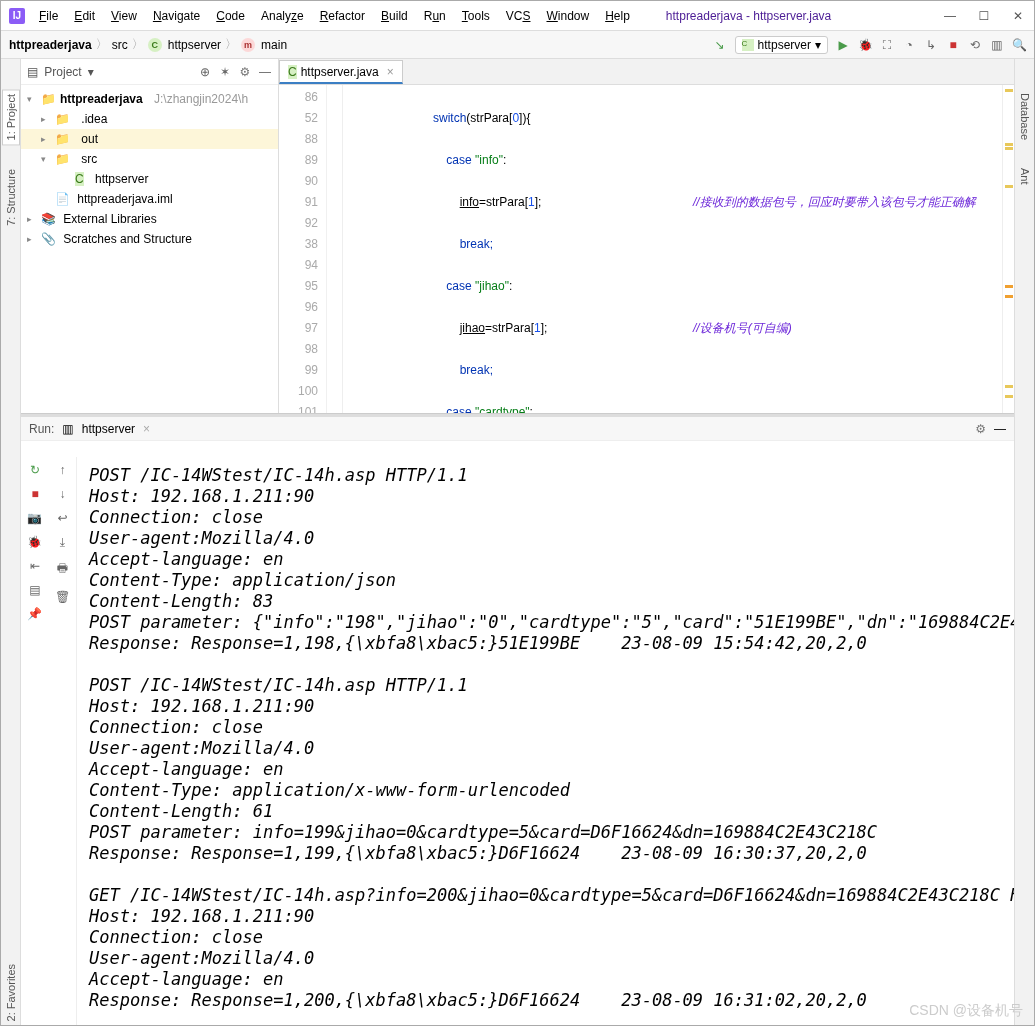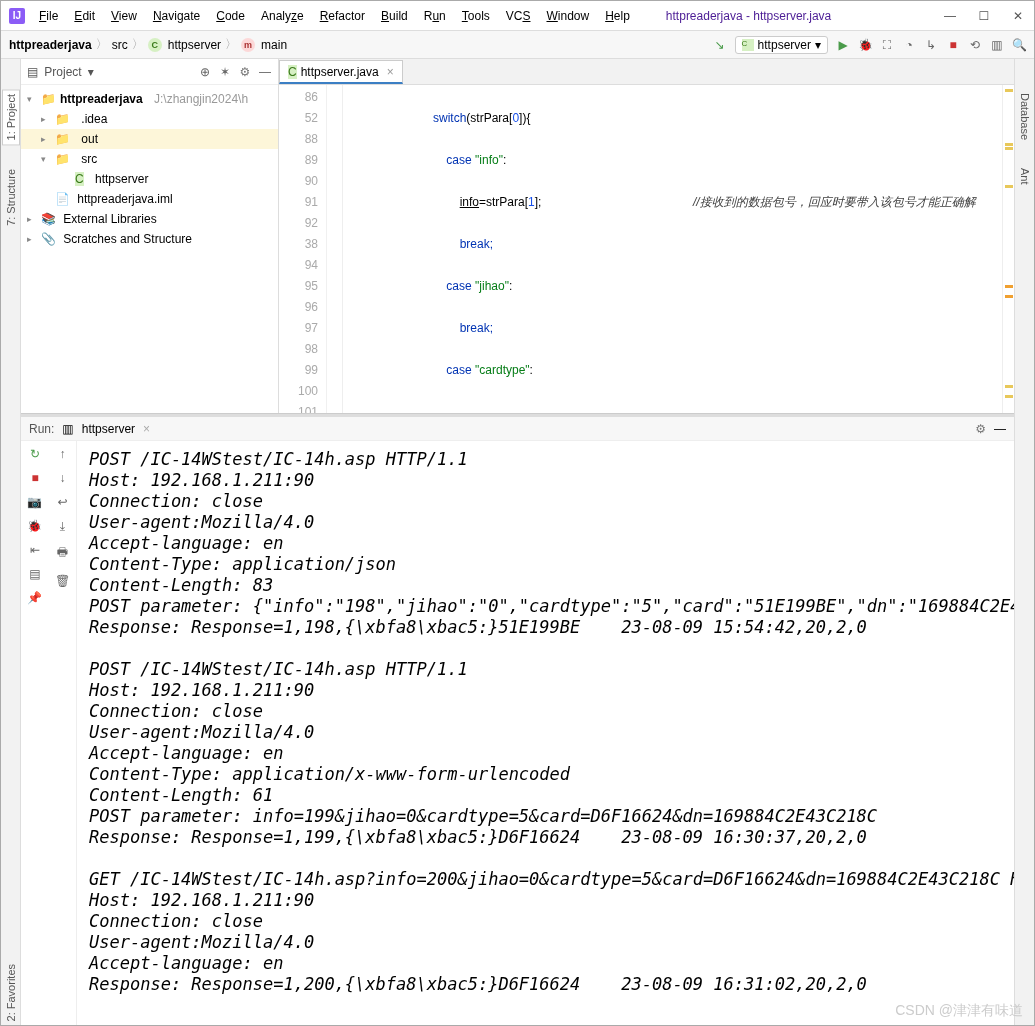--- a/index.html
+++ b/index.html
@@ -44,26 +44,26 @@
 .folder.blue{color:#4a7aca;}
 .dim{color:#999;}
 .editor{flex:1;display:flex;flex-direction:column;background:#fff;}
 .tabbar{height:26px;display:flex;align-items:flex-end;border-bottom:1px solid #ddd;background:#f2f2f2;}
 .tab{height:24px;display:flex;align-items:center;gap:4px;padding:0 8px;background:#fff;border:1px solid #ccc;border-bottom:2px solid #3b7fc4;position:relative;}
 .tab .close{color:#999;margin-left:4px;}
 .code-area{flex:1;display:flex;overflow:hidden;font-family:"JetBrains Mono","Consolas",monospace;font-size:13px;line-height:21px;}
 .gutter{width:48px;text-align:right;color:#aaa;padding:2px 8px 2px 0;background:#fff;border-right:1px solid #f0f0f0;}
 .foldgutter{width:16px;border-right:1px solid #eee;}
 .code{flex:1;padding:2px 0 2px 90px;overflow:hidden;white-space:pre;position:relative;}
-.kw{color:#0033b3;} .str{color:#067d17;} .num{color:#1750eb;} .cmt{color:#404040;font-style:italic;} .uvar{text-decoration:underline;color:#000;}
+.kw{color:#0033b3;} .str{color:#067d17;} .num{color:#1750eb;} .cmt{color:#6d28d9;font-style:italic;} .uvar{text-decoration:underline;color:#000;}
 .code .line{position:relative;}
 .code .cmtcol{position:absolute;left:260px;top:0;}
 .marker-strip{width:12px;background:#fff;border-left:1px solid #eee;position:relative;}
 .marker-strip .mk{position:absolute;left:2px;width:8px;height:3px;}
-.run-panel{flex:1;display:flex;flex-direction:column;background:#fff;overflow:hidden;border-top:3px solid #ddd;}
+.run-panel{flex:1;display:flex;flex-direction:column;background:#fff;overflow:hidden;border-top:3px solid #ddd;gap:16px;}
 .run-header{height:24px;display:flex;align-items:center;padding:0 8px;gap:8px;border-bottom:1px solid #eee;background:#f7f7f7;}
 .run-header .rtitle{color:#555;}
 .run-header .rspacer{flex:1;}
 .run-body{flex:1;display:flex;overflow:hidden;}
 .run-toolbar{width:28px;display:flex;flex-direction:column;align-items:center;gap:10px;padding-top:6px;color:#666;}
 .run-toolbar2{width:28px;display:flex;flex-direction:column;align-items:center;gap:10px;padding-top:6px;color:#666;border-right:1px solid #eee;}
 .console{flex:1;padding:8px 12px;font-family:"Consolas",monospace;font-size:17px;line-height:21px;white-space:pre;overflow:hidden;color:#000;font-style:italic;}
 .watermark{position:absolute;right:12px;bottom:6px;color:#ccc;font-size:14px;pointer-events:none;}
 .gear{color:#777;}
 </style>
@@ -187,20 +187,21 @@
               <div>100</div>
               <div>101</div>
           </div>
           <div class="foldgutter"></div>
           <div class="code">
 <div class="line"><span class="kw">switch</span>(<span>strPara</span>[<span class="num">0</span>])<span>{</span></div>
 <div class="line">    <span class="kw">case</span> <span class="str">"info"</span>:</div>
 <div class="line">        <span class="uvar">info</span><span>=strPara[</span><span class="num">1</span><span>];</span><span class="cmtcol cmt">//接收到的数据包号，回应时要带入该包号才能正确解</span></div>
 <div class="line">        <span class="kw">break;</span></div>
 <div class="line">    <span class="kw">case</span> <span class="str">"jihao"</span>:</div>
+<div class="line">        <span class="uvar">jihao</span><span>=strPara[</span><span class="num">1</span><span>];</span><span class="cmtcol cmt">//设备机号(可自编)</span></div>
 <div class="line">        <span class="kw">break;</span></div>
 <div class="line">    <span class="kw">case</span> <span class="str">"cardtype"</span>:</div>
 
 
 
 
 
 
 
 
@@ -276,13 +277,13 @@
       </div>
     </div>
   </div>
 
   <div class="right-gutter">
     <div class="vtab" style="transform:none;writing-mode:vertical-rl">Database</div>
     <div class="vtab" style="transform:none;writing-mode:vertical-rl">Ant</div>
   </div>
 </div>
 
-<div class="watermark">CSDN @津津有味道</div>
+<div class="watermark">CSDN @设备机号</div>
 
 </body></html>

